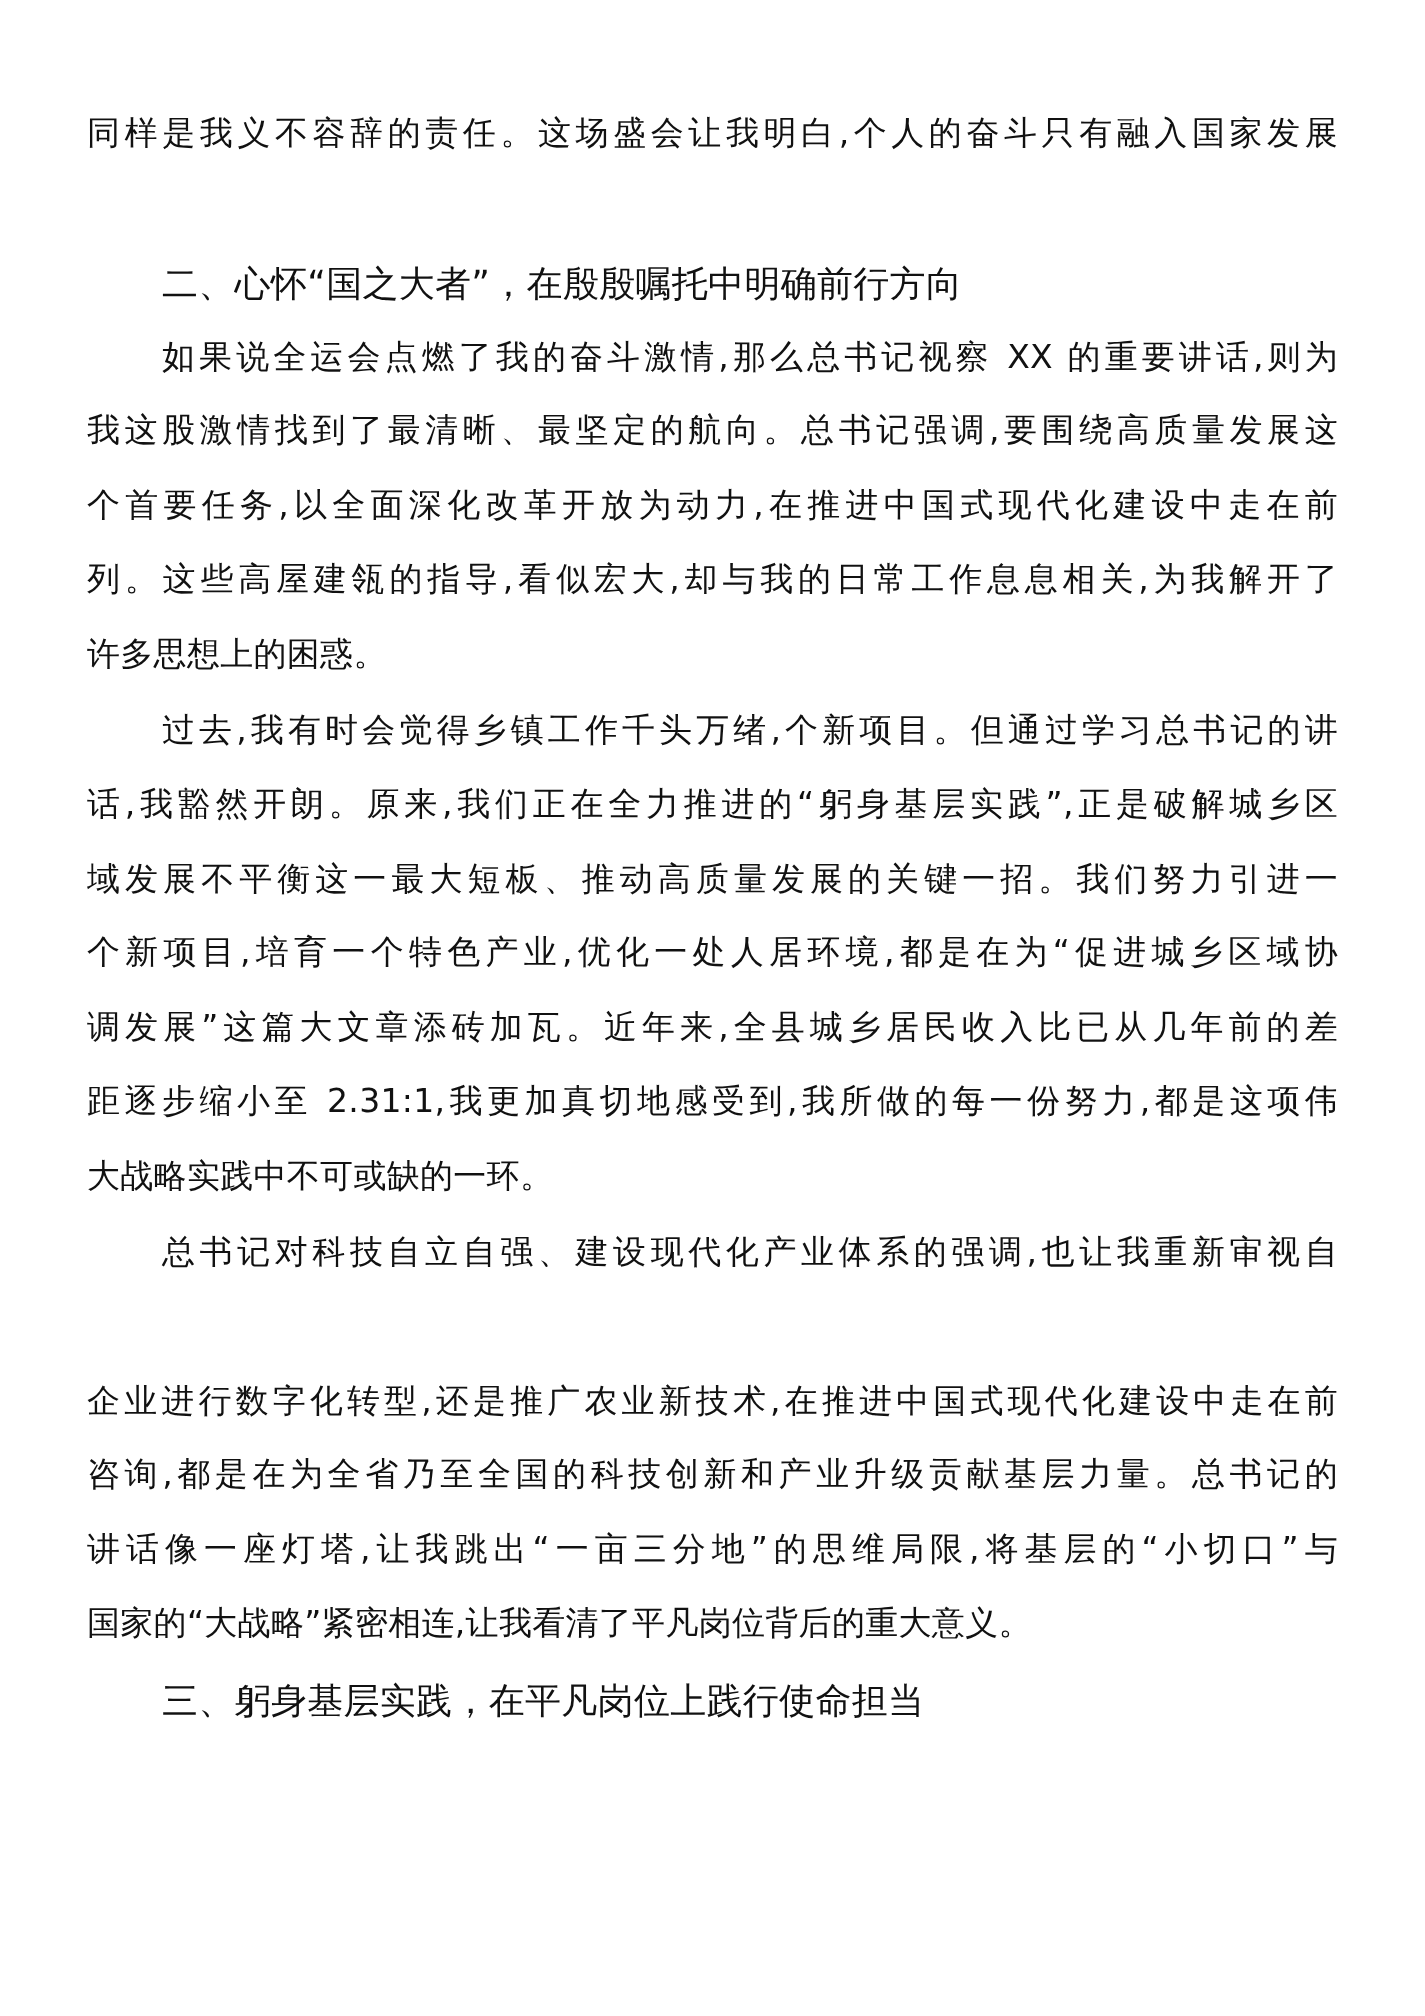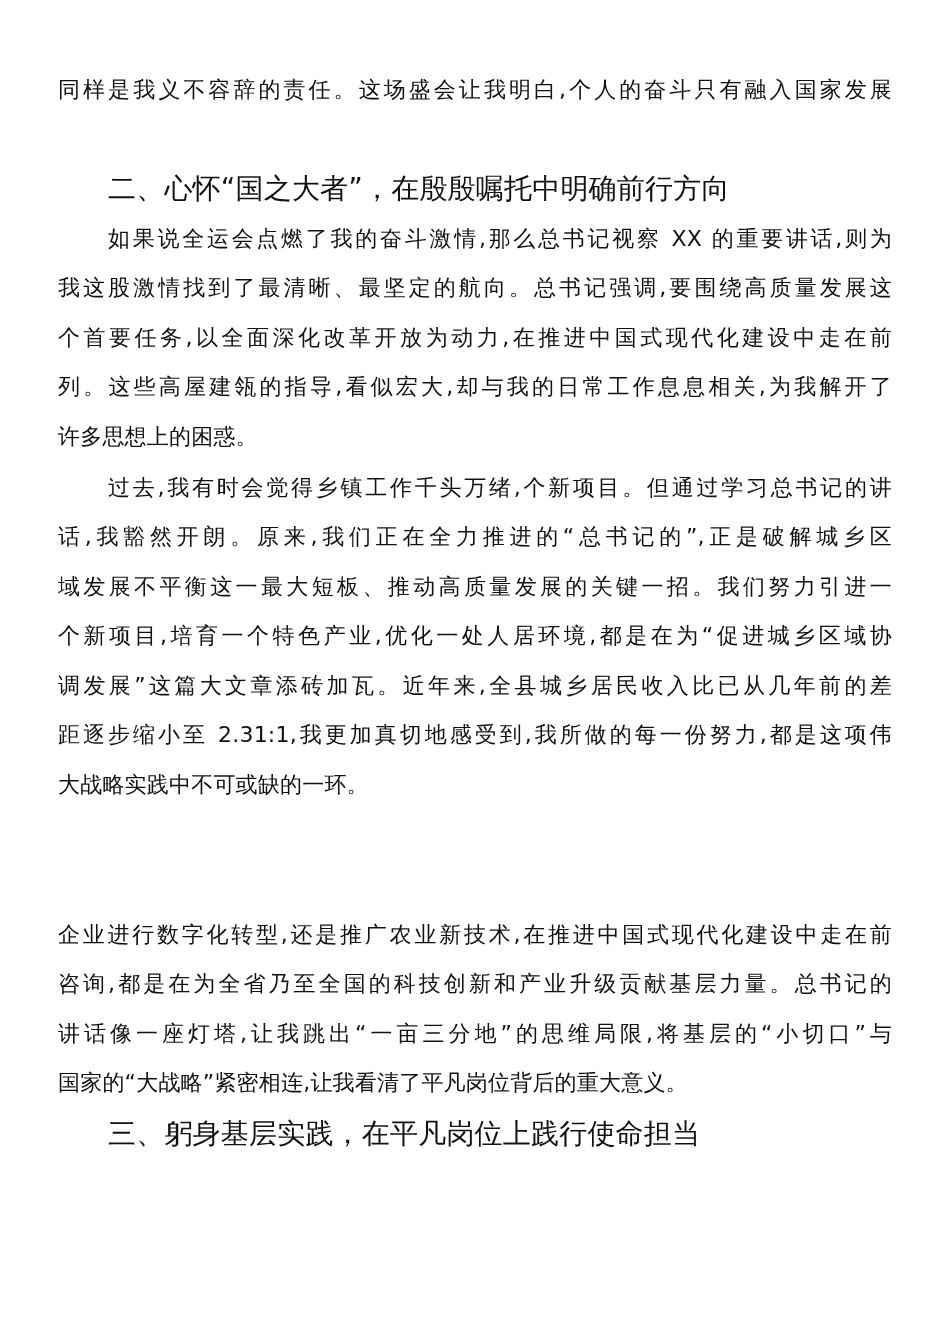--- a/index.html
+++ b/index.html
@@ -34,46 +34,47 @@
     }
     .line.indent {
       left: 108px;
       width: 784px;
     }
     .justify {
       text-align: justify;
       text-align-last: justify;
     }
     .heading {
-      font-size: 28px;
+      font-size: 24px;
     }
   </style>
 </head>
 <body>
 
 <div class="page">
 
   <div class="line justify" style="top:72px">同样是我义不容辞的责任。这场盛会让我明白,个人的奋斗只有融入国家发展</div>
 
   <div class="line indent heading" style="top:171px">二、心怀“国之大者”，在殷殷嘱托中明确前行方向</div>
 
   <div class="line indent justify" style="top:221px">如果说全运会点燃了我的奋斗激情,那么总书记视察 XX 的重要讲话,则为</div>
   <div class="line justify" style="top:270px">我这股激情找到了最清晰、最坚定的航向。总书记强调,要围绕高质量发展这</div>
   <div class="line justify" style="top:320px">个首要任务,以全面深化改革开放为动力,在推进中国式现代化建设中走在前</div>
   <div class="line justify" style="top:369px">列。这些高屋建瓴的指导,看似宏大,却与我的日常工作息息相关,为我解开了</div>
   <div class="line" style="top:419px">许多思想上的困惑。</div>
 
   <div class="line indent justify" style="top:470px">过去,我有时会觉得乡镇工作千头万绪,个新项目。但通过学习总书记的讲</div>
-  <div class="line justify" style="top:519px">话,我豁然开朗。原来,我们正在全力推进的“总书记的”,正是破解城乡区</div>
+  <div class="line justify" style="top:519px">话,我豁然开朗。原来,我们正在全力推进的“躬身基层实践”,正是破解城乡区</div>
   <div class="line justify" style="top:569px">域发展不平衡这一最大短板、推动高质量发展的关键一招。我们努力引进一</div>
   <div class="line justify" style="top:618px">个新项目,培育一个特色产业,优化一处人居环境,都是在为“促进城乡区域协</div>
   <div class="line justify" style="top:668px">调发展”这篇大文章添砖加瓦。近年来,全县城乡居民收入比已从几年前的差</div>
   <div class="line justify" style="top:717px">距逐步缩小至 2.31:1,我更加真切地感受到,我所做的每一份努力,都是这项伟</div>
   <div class="line" style="top:767px">大战略实践中不可或缺的一环。</div>
 
+  <div class="line indent justify" style="top:818px">总书记对科技自立自强、建设现代化产业体系的强调,也让我重新审视自</div>
   <div class="line justify" style="top:917px">企业进行数字化转型,还是推广农业新技术,在推进中国式现代化建设中走在前</div>
   <div class="line justify" style="top:966px">咨询,都是在为全省乃至全国的科技创新和产业升级贡献基层力量。总书记的</div>
   <div class="line justify" style="top:1016px">讲话像一座灯塔,让我跳出“一亩三分地”的思维局限,将基层的“小切口”与</div>
   <div class="line" style="top:1065px">国家的“大战略”紧密相连,让我看清了平凡岗位背后的重大意义。</div>
 
   <div class="line indent heading" style="top:1116px">三、躬身基层实践，在平凡岗位上践行使命担当</div>
 
 </div>
 
 </body></html>

